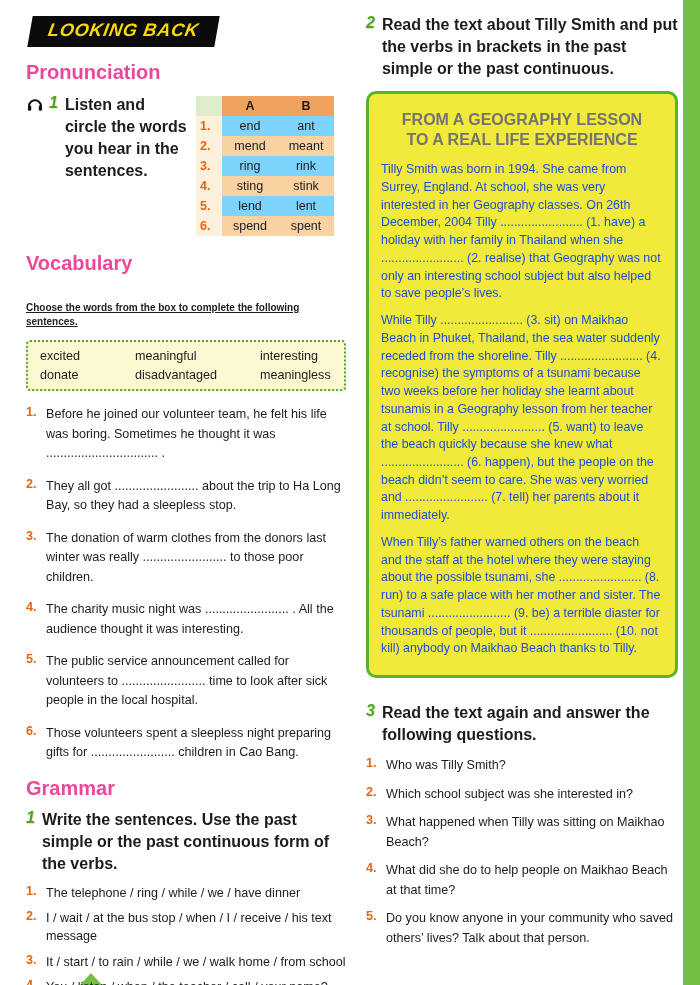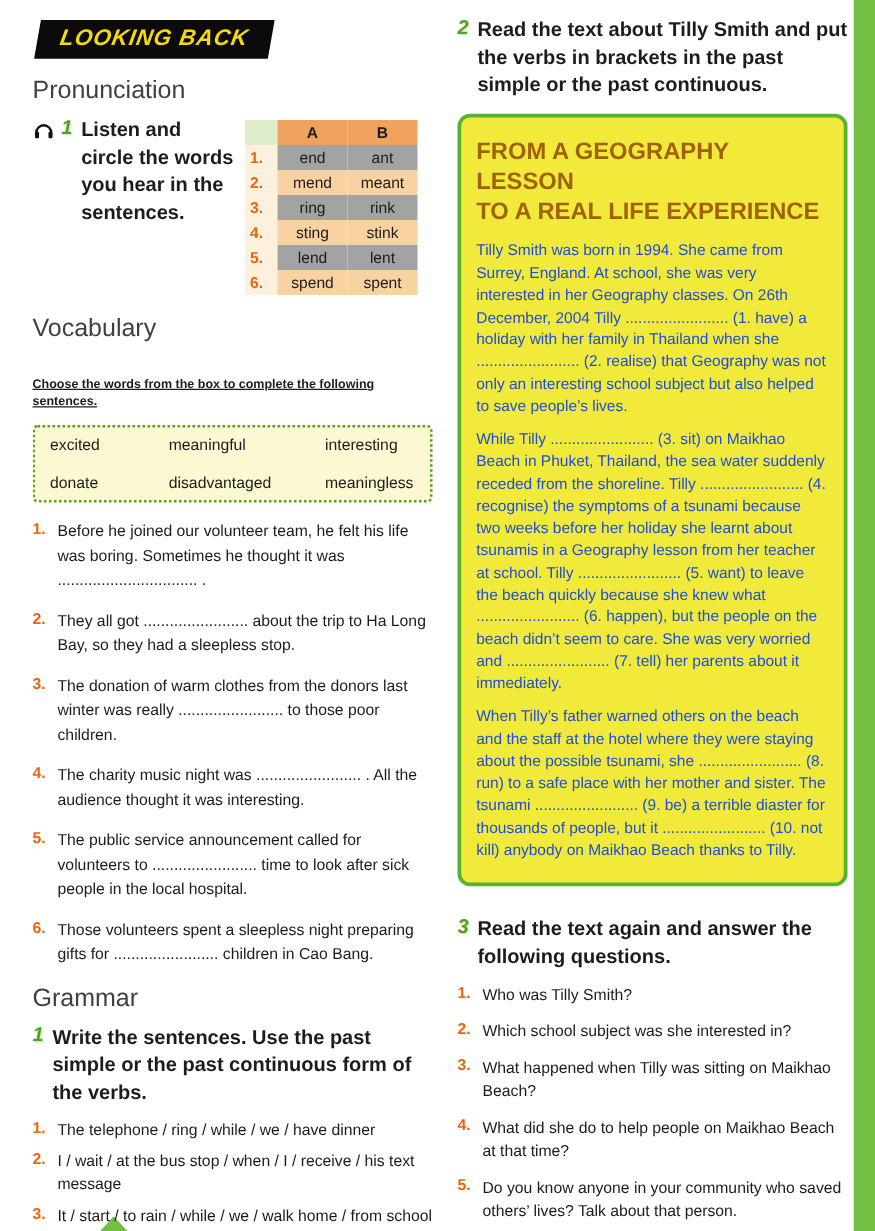--- a/index.html
+++ b/index.html
@@ -14,57 +14,57 @@
 
   .col-left  { position:absolute; left:26px;  top:16px; width:320px; }
   .col-right { position:absolute; left:366px; top:14px; width:312px; }
 
   
   .banner { display:inline-block; background:#0b0b0b; transform:skewX(-10deg);
     padding:4px 18px 6px; margin-left:4px; }
   .banner span { color:#f7d808; font-weight:bold; font-style:italic; font-size:18px;
     letter-spacing:0.8px; }
 
-  h2.sec { font-size:20px; font-weight:normal; color:#404040; }
+  h2.sec { font-size:20px; font-weight:bold; color:#ec4899; }
   .h-pron { margin-top:14px; }
   .h-voc  { margin-top:16px; }
   .h-gram { margin-top:14px; }
 
   .task { display:flex; gap:7px; align-items:flex-start; }
   .task-num { color:#4fa321; font-weight:800; font-style:italic; font-size:16px; line-height:1.1;
     flex-shrink:0; text-shadow:1px 1px 0 #d9edc2; }
   .task-text { font-weight:bold; font-size:16px; line-height:1.38; }
 
   
   .pron-row { display:flex; margin-top:10px; gap:8px; }
   .listen-left { width:162px; display:flex; gap:5px; }
   .hp-icon { width:18px; height:18px; flex-shrink:0; margin-top:1px; }
   .pron-table { border-collapse:collapse; font-size:12.5px; margin-top:2px; }
   .pron-table th { font-weight:bold; padding:3px 0; width:56px; background:#f0a35e; }
   .pron-table th.corner { width:26px; background:#e0edca; }
-  .pron-table td { padding:3px 4px; text-align:center; background:#a3a3a3; }
+  .pron-table td { padding:3px 4px; text-align:center; background:#7dd3fc; }
   .pron-table td.num { background:#fdf0dc; color:#e8650d; font-weight:bold; text-align:left; }
   .pron-table tr:nth-child(odd) td.w { background:#f9d2a2; }
 
   
   .voc-instr { margin-top:26px; font-weight:bold; font-size:10px; line-height:1.4; width:300px;text-decoration:underline; }
   .word-box { margin-top:11px; border:2px dotted #52a528; border-radius:4px; background:#fbf8d2;
-    padding:7px 12px; display:grid; grid-template-columns:95px 125px 92px; row-gap:16px;
+    padding:7px 12px; display:grid; grid-template-columns:95px 125px 92px; row-gap:5px;
     font-size:12.6px; }
   .items { margin-top:14px; }
   .item { display:flex; margin-bottom:13px; }
   .item-num { color:#e8650d; font-weight:bold; width:20px; flex-shrink:0; font-size:12.6px; }
   .item-text { font-size:12.6px; line-height:1.55; }
   .g-items .item { margin-bottom:7px; }
   .g-items .item-text { line-height:1.45; }
 
   
   .read-box { margin-top:11px; border:3px solid #55b42e; border-radius:10px; background:#f2ea3a;
     padding:12px 12px 8px; }
-  .box-title { color:#a16207; font-weight:bold; font-size:19px;
+  .box-title { color:#737373; text-align:center; font-weight:bold; font-size:16px;
     line-height:1.25; margin:4px 0 11px; }
   .box-para { font-size:12.4px; line-height:1.43; margin-bottom:9px; color:#1d4ed8; }
 
   .q-sec { margin-top:24px; }
   .q-items { margin-top:10px; }
   .q-items .item { margin-bottom:9px; }
 </style>
 </head>
 <body>
 

